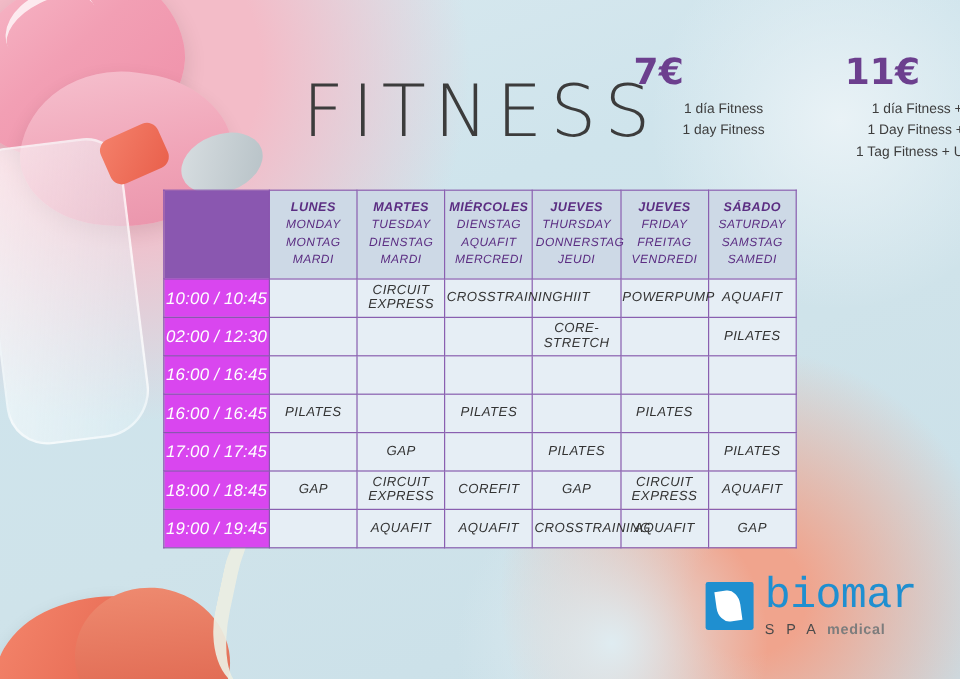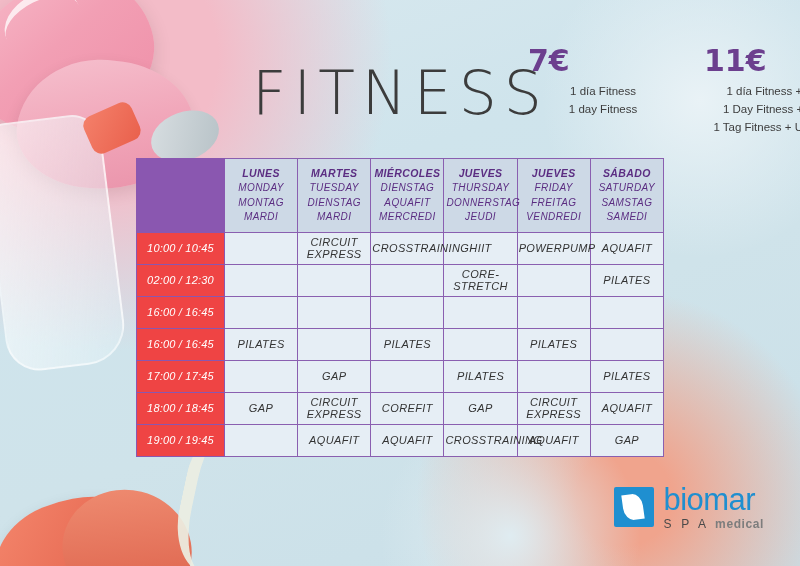--- a/index.html
+++ b/index.html
@@ -135,41 +135,41 @@
     background: #cdd9e6;
     color: #5b2d82;
     font-size: 10px;
     line-height: 1.45;
     padding: 7px 2px;
     font-weight: 400;
     height: auto;
   }
   .grid th.dayhead .d1 { font-weight: 700; font-size: 10.5px; display:block; }
   .grid td.timecell {
-    background: #ef4444;
+    background: #d946ef;
     color: #ffffff;
-    font-size: 11px;
+    font-size: 14px;
     border-color: #8a57b0;
     letter-spacing: .2px;
   }
   .grid td.cls { font-size: 11px; }
 
   
   .logo { position: absolute; right: 36px; bottom: 36px; display: flex; align-items: center; gap: 9px; }
   .logo-mark {
     width: 40px; height: 40px; background: #1f8fd0; position: relative; border-radius: 2px;
   }
   .logo-mark:after {
     content: ""; position: absolute; left: 9px; top: 7px; width: 20px; height: 26px;
     border-radius: 0 50% 0 50%;
     background: #ffffff;
     transform: rotate(-8deg);
   }
   .logo-text { line-height: 1; }
-  .logo-word { font-size: 31px; color: #1f8fd0; letter-spacing: -0.5px; font-weight: 400; font-family: Liberation Sans, sans-serif;}
+  .logo-word { font-size: 36px; color: #1f8fd0; letter-spacing: -0.5px; font-weight: 400; font-family: Liberation Mono, monospace;}
   .logo-sub { font-size: 12px; color: #4a4a4a; letter-spacing: 3.2px; margin-top: 3px; }
   .logo-sub .med { color: #7d7d7d; letter-spacing: .6px; font-weight: bold; }
 </style>
 </head>
 <body>
 
 <div class="bg">
   <div class="glow-r"></div>
   <div class="glow-b"></div>
   <div class="shoe-a">

